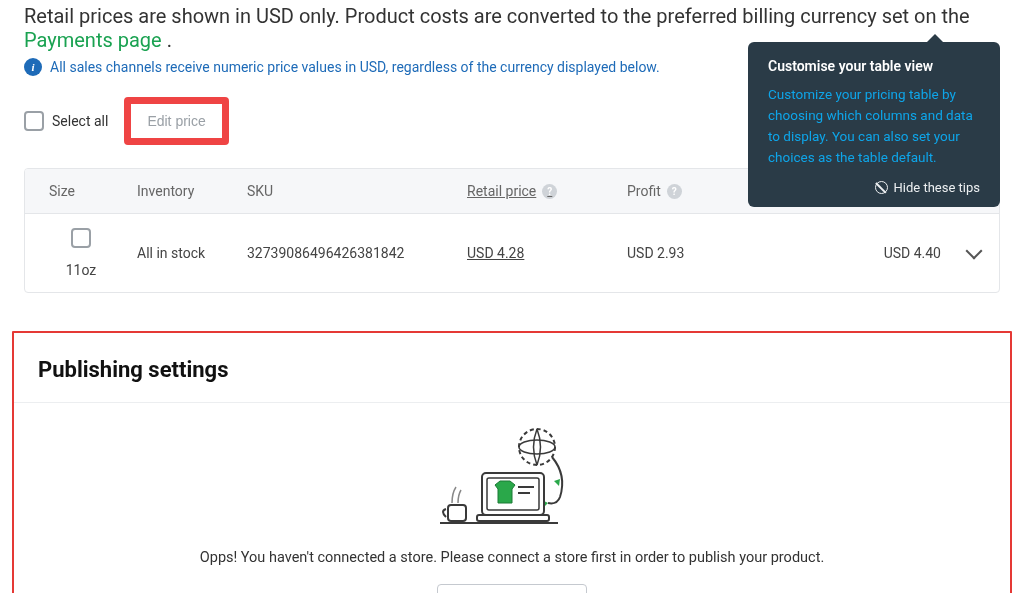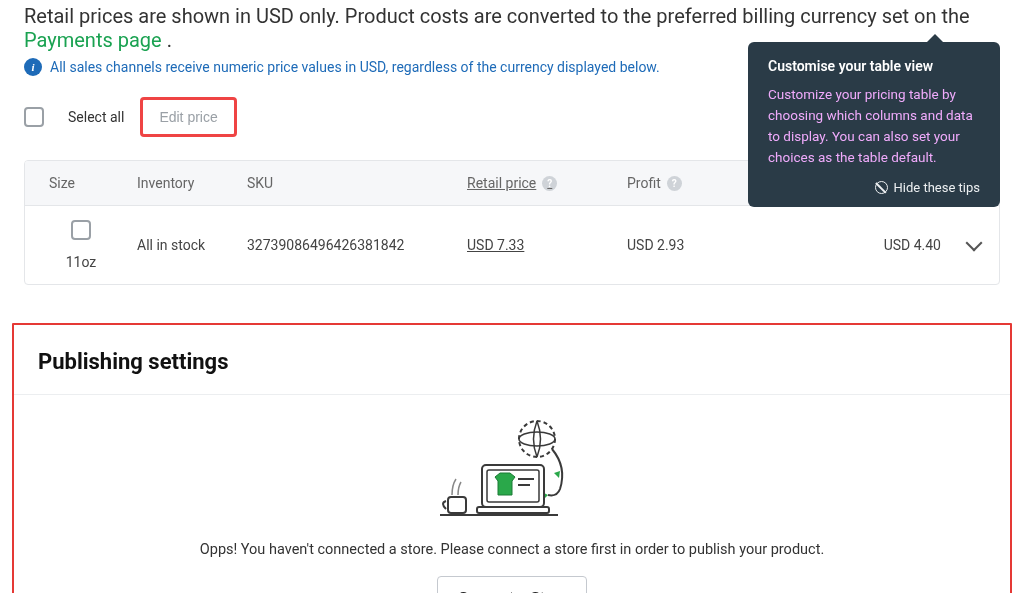--- a/index.html
+++ b/index.html
@@ -5,23 +5,23 @@
     * { box-sizing: border-box; margin: 0; padding: 0; }
     body { font-family: -apple-system, BlinkMacSystemFont, 'Segoe UI', Roboto, Arial, sans-serif; background: #fff; color: #333; font-size: 14px; width: 1024px; }
     .card { background: #fff; border-radius: 4px; padding: 0 24px 24px; margin-bottom: 14px; }
     .info-text { font-size: 20px; color: #333; margin-bottom: 6px; }
     .info-text a { color: #1aa251; text-decoration: none; }
     .info-row { display: flex; align-items: center; gap: 8px; margin-bottom: 20px; }
     .info-icon-circle { width: 18px; height: 18px; border-radius: 50%; background: #1e6bb8; color: #fff; display: flex; align-items: center; justify-content: center; font-size: 11px; font-weight: bold; font-style: italic; font-family: serif; flex-shrink: 0; }
     .info-msg { color: #1e6bb8; font-size: 14px; }
     .controls-row { display: flex; align-items: center; gap: 16px; margin-bottom: 22px; }
     .checkbox { width: 20px; height: 20px; border: 2px solid #9aa0a6; border-radius: 4px; background: #fff; cursor: pointer; flex-shrink: 0; }
-    .select-all-wrap { display: flex; align-items: center; gap: 24px; }
+    .select-all-wrap { display: flex; align-items: center; gap: 8px; }
     .select-all-label { font-size: 14px; color: #333; }
-    .btn { padding: 9px 16px; border: 3px solid #ef4444; border-radius: 4px; background: #fff; font-size: 14px; cursor: pointer; display: inline-flex; align-items: center; gap: 8px; }
+    .btn { padding: 9px 16px; border: 7px solid #ef4444; border-radius: 4px; background: #fff; font-size: 14px; cursor: pointer; display: inline-flex; align-items: center; gap: 8px; }
     .btn-disabled { color: #9aa0a6; cursor: not-allowed; }
     .spacer { flex: 1; }
     .column-view-wrap { position: relative; }
     .eye-icon { width: 18px; height: 18px; display: inline-flex; }
     .table { width: 100%; border: 1px solid #e4e6e9; border-radius: 4px; overflow: hidden; }
     .thead { display: flex; background: #f6f7f9; border-bottom: 1px solid #e4e6e9; }
     .th, .td { padding: 14px 12px; font-size: 14px; color: #555; display: flex; align-items: center; gap: 6px; }
     .th { color: #666; font-weight: 400; }
     .col-size { width: 100px; padding-left: 24px; }
     .col-inv { width: 110px; }
@@ -31,21 +31,21 @@
     .col-prod { width: 140px; }
     .col-expand { width: 50px; justify-content: center; }
     .tbody .trow { display: flex; align-items: center; min-height: 56px; }
     .td { color: #444; }
     .td-size-wrap { display: flex; align-items: center; gap: 14px; padding-left: 24px; width: 100px; flex-direction: column; }
     .help-icon { width: 15px; height: 15px; border-radius: 50%; background: #cfd3d8; color: #fff; display: inline-flex; align-items: center; justify-content: center; font-size: 10px; font-weight: bold; }
     .chev { width: 12px; height: 12px; border-right: 2px solid #555; border-bottom: 2px solid #555; transform: rotate(45deg); margin-top: -4px; }
     .tooltip { position: absolute; top: 42px; right: 24px; width: 252px; background: #2a3b47; color: #fff; border-radius: 6px; padding: 16px 20px 12px; z-index: 10; }
     .tooltip-arrow { position: absolute; top: -8px; right: 56px; width: 0; height: 0; border-left: 9px solid transparent; border-right: 9px solid transparent; border-bottom: 9px solid #2a3b47; }
     .tooltip-title { font-weight: 600; font-size: 14px; margin-bottom: 10px; }
-    .tooltip-body { font-size: 13.5px; line-height: 1.55; color: #f0abfc; }
+    .tooltip-body { font-size: 13.5px; line-height: 1.55; color: #0ea5e9; }
     .tooltip-footer { display: flex; align-items: center; justify-content: flex-end; gap: 6px; margin-top: 12px; font-size: 13px; color: #eceff1; cursor: pointer; }
     .hide-icon { width: 13px; height: 13px; border: 1.5px solid #eceff1; border-radius: 50%; position: relative; }
     .hide-icon::after { content: ''; position: absolute; top: 5px; left: -2px; width: 14px; height: 1.5px; background: #eceff1; transform: rotate(45deg); }
     .publishing-card { border: 2px solid #e53935; border-radius: 1px; padding-bottom: 26px; }
     .publishing-title { font-size: 22px; font-weight: 700; color: #111; padding: 24px 24px 20px; }
     .divider { height: 1px; background: #eceef0; margin-bottom: 22px; }
     .illustration-wrap { display: flex; justify-content: center; margin-bottom: 14px; }
     .pub-msg { text-align: center; font-size: 14.5px; color: #333; margin-bottom: 18px; padding: 0 12px; }
     .connect-btn-wrap { display: flex; justify-content: center; }
     .connect-btn { padding: 11px 20px; border: 1px solid #c5c9cf; border-radius: 4px; background: #fff; font-size: 15px; font-weight: 500; color: #222; cursor: pointer; }
@@ -103,21 +103,21 @@
       <div class="th col-expand"></div>
     </div>
     <div class="tbody">
       <div class="trow">
         <div class="td td-size-wrap">
           <div class="checkbox"></div>
           <span>11oz</span>
         </div>
         <div class="td col-inv">All in stock</div>
         <div class="td col-sku">32739086496426381842</div>
-        <div class="td col-retail">USD 7.33</div>
+        <div class="td col-retail">USD 4.28</div>
         <div class="td col-profit">USD 2.93</div>
         <div class="td col-prod" style="flex:1; justify-content:flex-end; padding-right:8px;">USD 4.40</div>
         <div class="td col-expand">
           <span class="chev"></span>
         </div>
       </div>
     </div>
   </div>
 
   <div class="tooltip">

